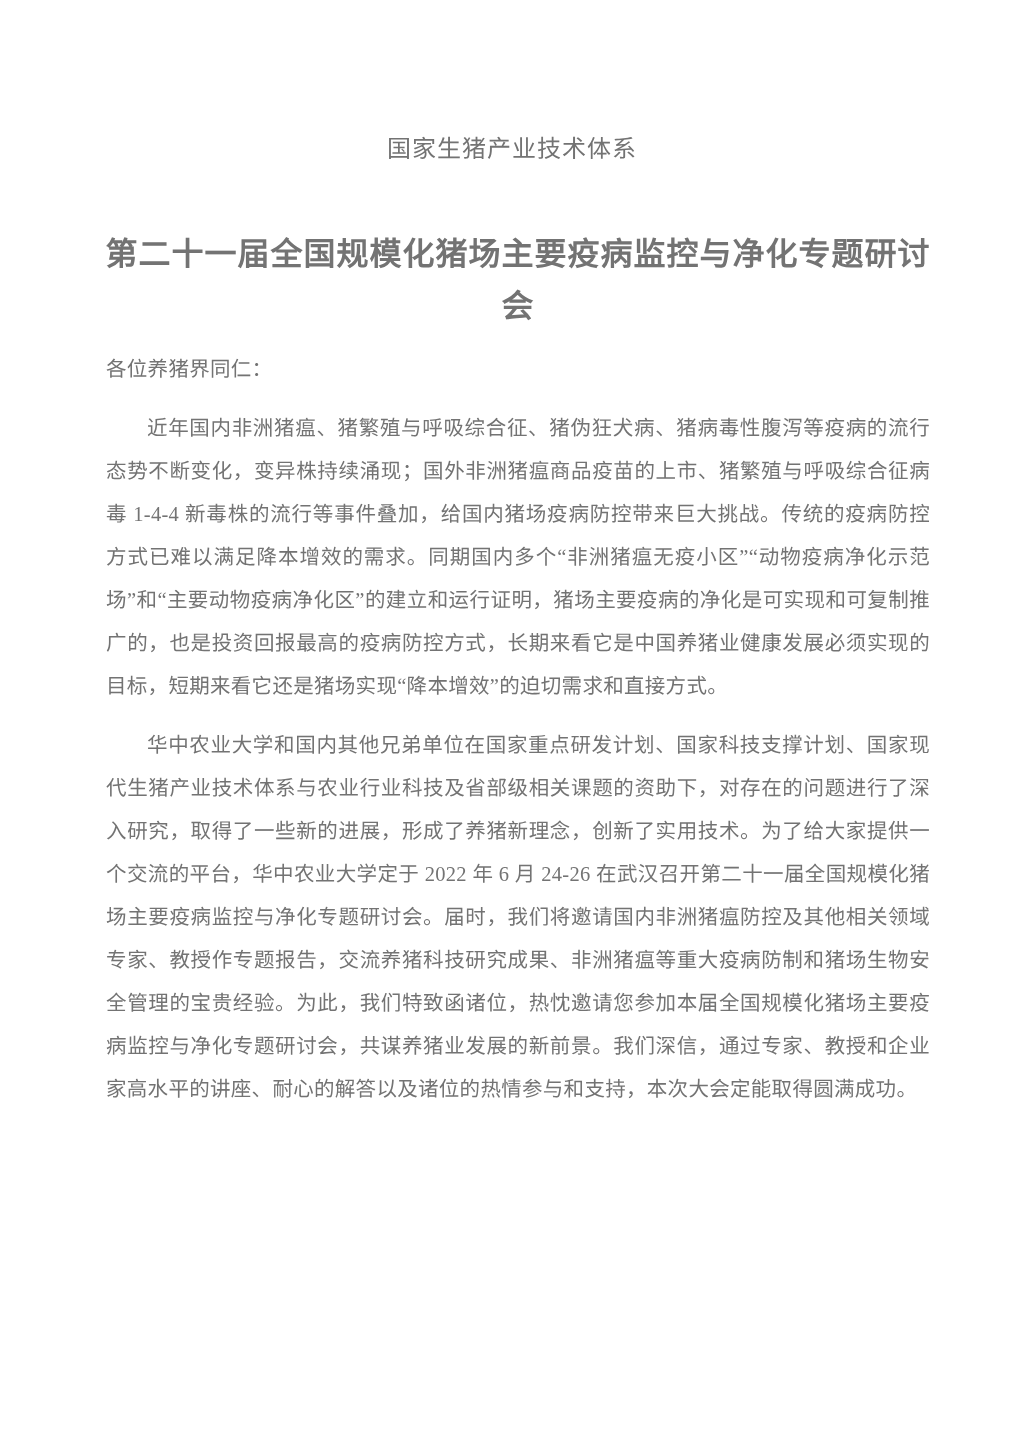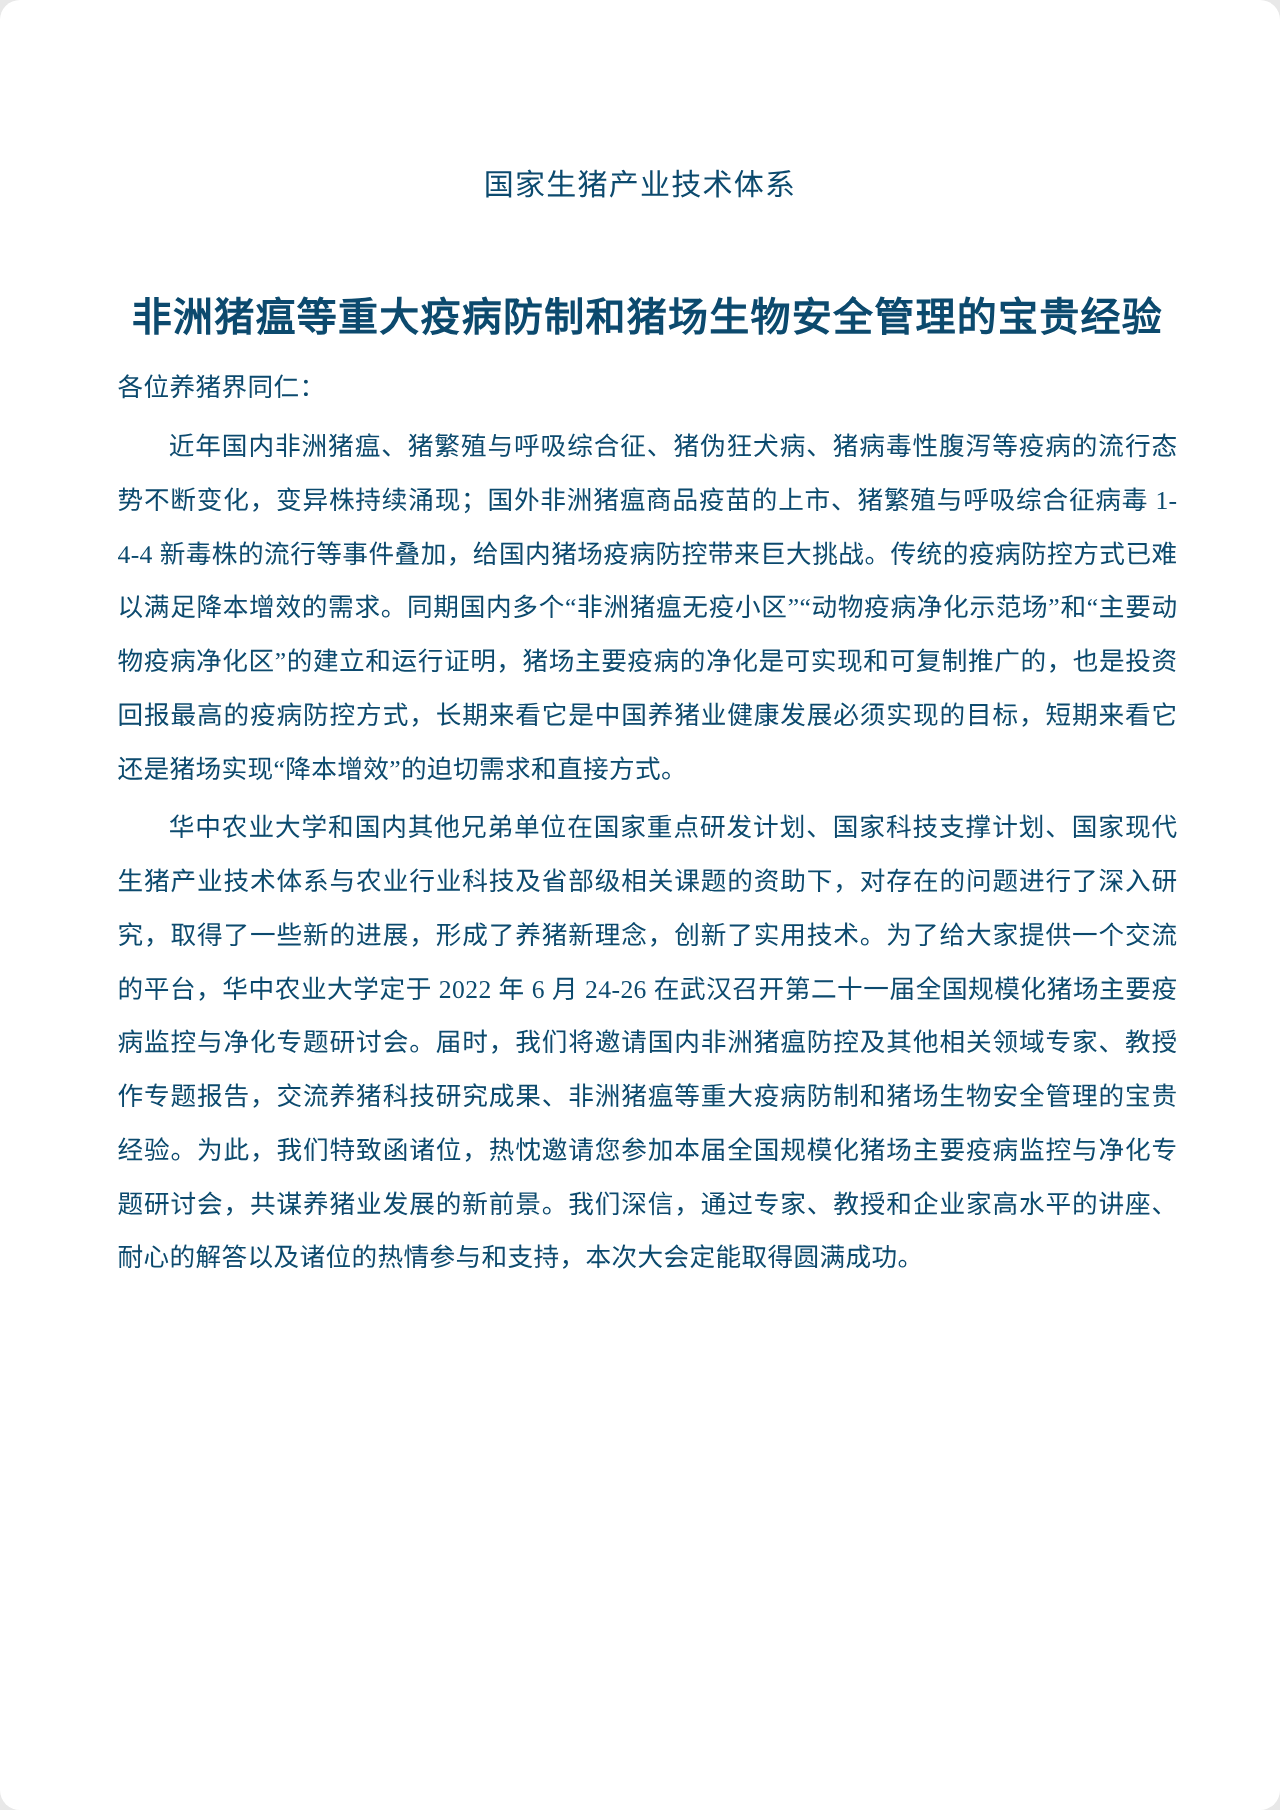--- a/index.html
+++ b/index.html
@@ -6,25 +6,24 @@
     margin: 0;
     padding: 0;
     background: #e8e8e8;
   }
   .page {
     position: relative;
     width: 1024px;
     height: 1448px;
     margin: 0 auto;
     background: #ffffff;
-    color: #0c4a6e;
+    color: #737373;
     font-family: "Liberation Serif", "DejaVu Serif", serif;
     overflow: hidden;
     box-sizing: border-box;
-    border-radius: 16px;
   }
   .doc-header {
     padding-top: 134px;
     display: flex;
     justify-content: center;
     gap: 42px;
     font-size: 24px;
     line-height: 30px;
     letter-spacing: 1px;
     white-space: nowrap;
@@ -42,37 +41,37 @@
     display: block;
   }
   .doc-body {
     margin: 10px 78px 0 90px;
     font-size: 20.5px;
     line-height: 43px;
     text-align: justify;
     letter-spacing: 0.3px;
   }
   .doc-body p {
-    margin: 4px;
+    margin: 16px;
   }
   .doc-body p.para {
     text-indent: 2em;
   }
 </style>
 </head>
 <body>
 
 <div class="page">
 
   <div class="doc-header">
     <span>国家生猪产业技术体系</span>
   </div>
 
   <h1 class="doc-title">
-    <span class="title-line">非洲猪瘟等重大疫病防制和猪场生物安全管理的宝贵经验</span>
+    <span class="title-line">第二十一届全国规模化猪场主要疫病监控与净化专题研讨会</span>
   </h1>
 
   <div class="doc-body">
     <p>各位养猪界同仁：</p>
     <p class="para">近年国内非洲猪瘟、猪繁殖与呼吸综合征、猪伪狂犬病、猪病毒性腹泻等疫病的流行态势不断变化，变异株持续涌现；国外非洲猪瘟商品疫苗的上市、猪繁殖与呼吸综合征病毒 1-4-4 新毒株的流行等事件叠加，给国内猪场疫病防控带来巨大挑战。传统的疫病防控方式已难以满足降本增效的需求。同期国内多个“非洲猪瘟无疫小区”“动物疫病净化示范场”和“主要动物疫病净化区”的建立和运行证明，猪场主要疫病的净化是可实现和可复制推广的，也是投资回报最高的疫病防控方式，长期来看它是中国养猪业健康发展必须实现的目标，短期来看它还是猪场实现“降本增效”的迫切需求和直接方式。</p>
     <p class="para">华中农业大学和国内其他兄弟单位在国家重点研发计划、国家科技支撑计划、国家现代生猪产业技术体系与农业行业科技及省部级相关课题的资助下，对存在的问题进行了深入研究，取得了一些新的进展，形成了养猪新理念，创新了实用技术。为了给大家提供一个交流的平台，华中农业大学定于 2022 年 6 月 24-26 在武汉召开第二十一届全国规模化猪场主要疫病监控与净化专题研讨会。届时，我们将邀请国内非洲猪瘟防控及其他相关领域专家、教授作专题报告，交流养猪科技研究成果、非洲猪瘟等重大疫病防制和猪场生物安全管理的宝贵经验。为此，我们特致函诸位，热忱邀请您参加本届全国规模化猪场主要疫病监控与净化专题研讨会，共谋养猪业发展的新前景。我们深信，通过专家、教授和企业家高水平的讲座、耐心的解答以及诸位的热情参与和支持，本次大会定能取得圆满成功。</p>
   </div>
 
 </div>
 

